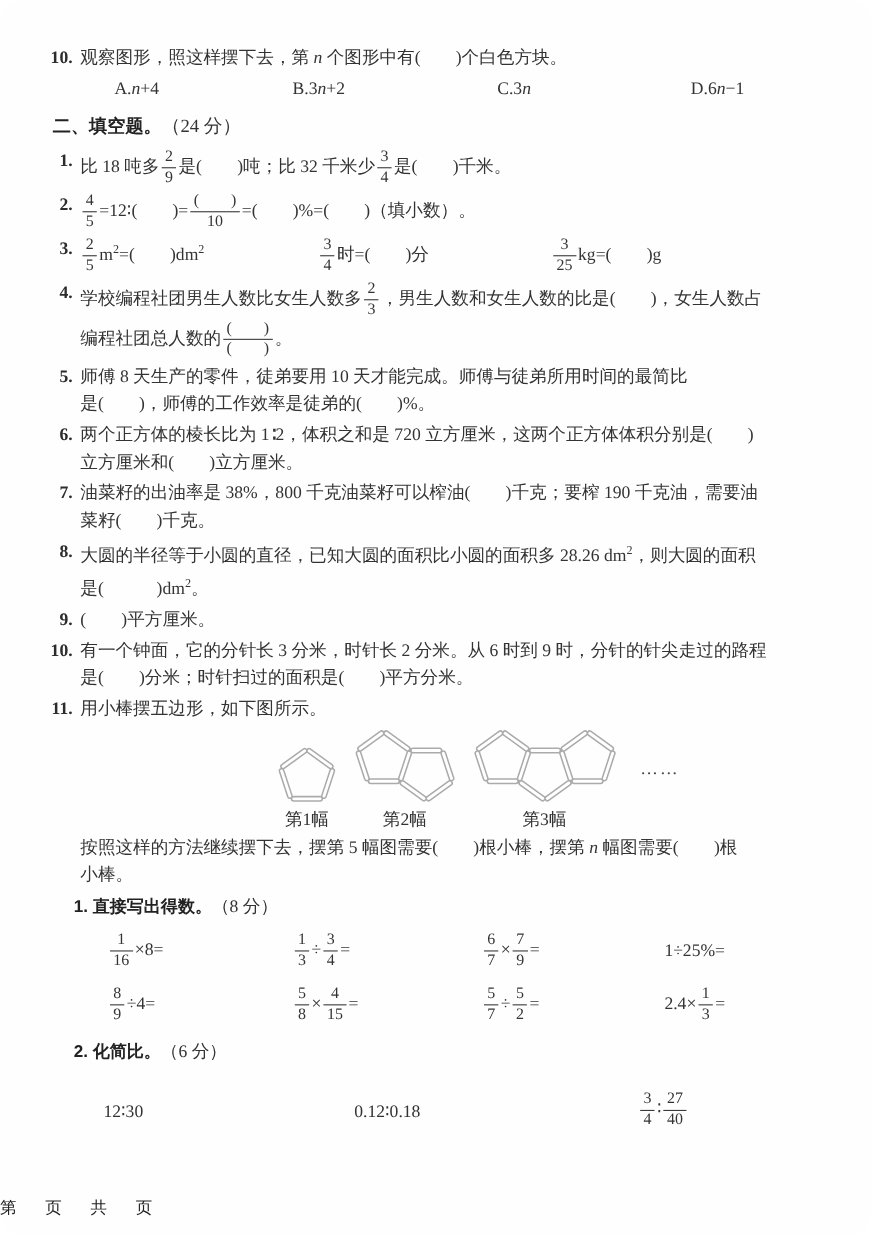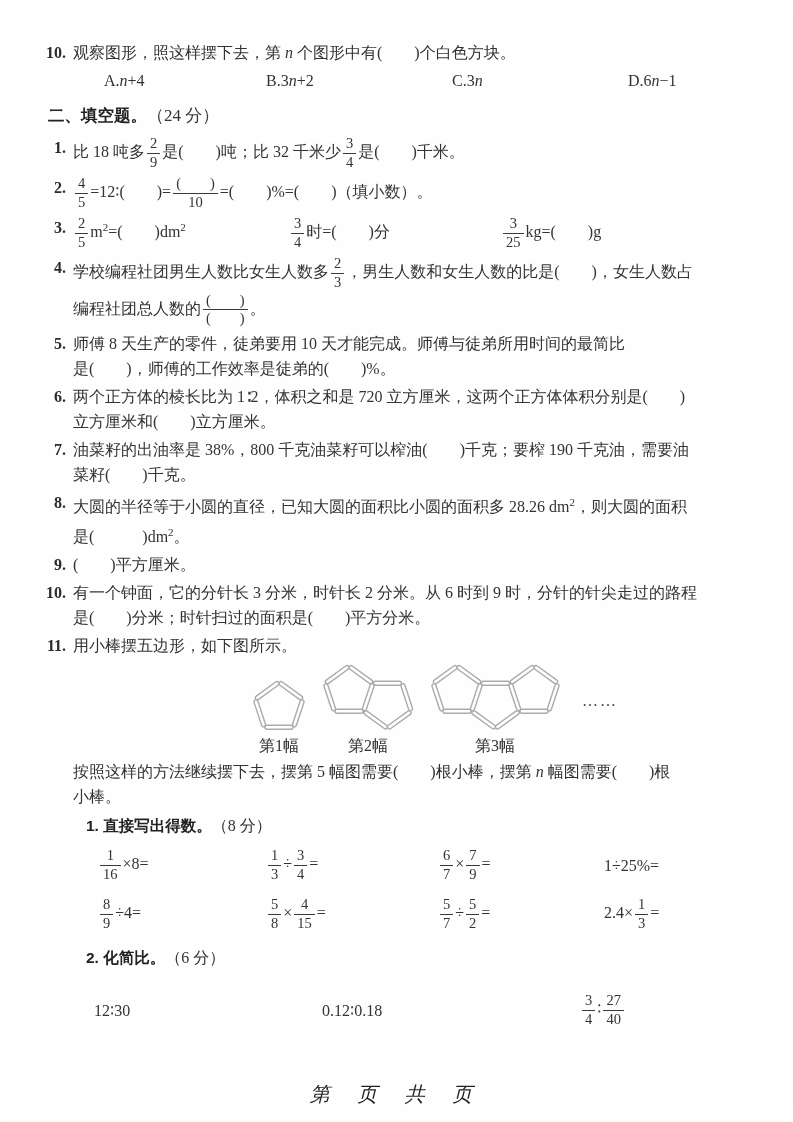--- a/index.html
+++ b/index.html
@@ -14,21 +14,21 @@
   .qline{line-height:25px;}
   .fl .qline, .qline.fl{line-height:27px;}
   
   .fr{display:inline-block;vertical-align:middle;text-align:center;line-height:1.1;font-size:14.5px;margin:1px 2px;}
   .fr .fn{display:block;border-bottom:1px solid #3a3a3a;padding:0 3px 1px;}
   .fr .fd{display:block;padding:1px 3px 0;}
   sup{font-size:11px;}
   
   .sec{margin:9px 0 6px 14px;font-size:17px;line-height:26px;}
   .sec b{font-family:"Liberation Sans","DejaVu Sans",sans-serif;font-size:16.5px;color:#222;}
-  .sub{margin:4px 0 2px 52px;line-height:26px;}
+  .sub{margin:4px 0 2px 33px;line-height:26px;}
   .sub b{font-family:"Liberation Sans","DejaVu Sans",sans-serif;font-size:15.5px;color:#222;}
   
   .opts{display:flex;margin:4px 0 2px 70px;line-height:24px;}
   .opt{display:inline-block;}
   .opt.w1{width:162px;}.opt.w2{width:186px;}.opt.w3{width:176px;}
   
   .qrow{display:flex;}
   .qcell{display:inline-block;}
   .qcell.c1{width:216px;}.qcell.c2{width:212px;}
   
@@ -37,22 +37,22 @@
   .figbox svg{display:block;}
   .figlabel{margin-top:4px;font-size:16px;color:#333;}
   .ell{align-self:flex-start;margin-top:28px;margin-left:6px;letter-spacing:2px;color:#444;}
   
   .calc-grid{display:grid;grid-template-columns:168px 172px 166px 1fr;margin:8px 0 2px 64px;row-gap:12px;align-items:center;}
   .calc-cell{line-height:27px;}
   
   .ratios{display:flex;align-items:center;margin:14px 0 0 60px;min-height:52px;}
   .ratio.r1{width:228px;}.ratio.r2{width:258px;}
   
-  .footer{position:absolute;left:0;right:0;bottom:14px;text-align:center;font-size:20px;letter-spacing:11px;
-          color:#222;font-family:"Liberation Sans","DejaVu Sans",sans-serif;font-style:italic;}
+  .footer{position:absolute;left:0;right:0;bottom:14px;text-align:left;font-size:15px;letter-spacing:11px;
+          color:#222;font-family:"Liberation Sans","DejaVu Sans",sans-serif;}
 </style>
 </head>
 <body>
 
 <div class="page">
   <div class="inner">
 
     <div class="q">
       <span class="qnum">10.</span>
       <div class="qbody">

